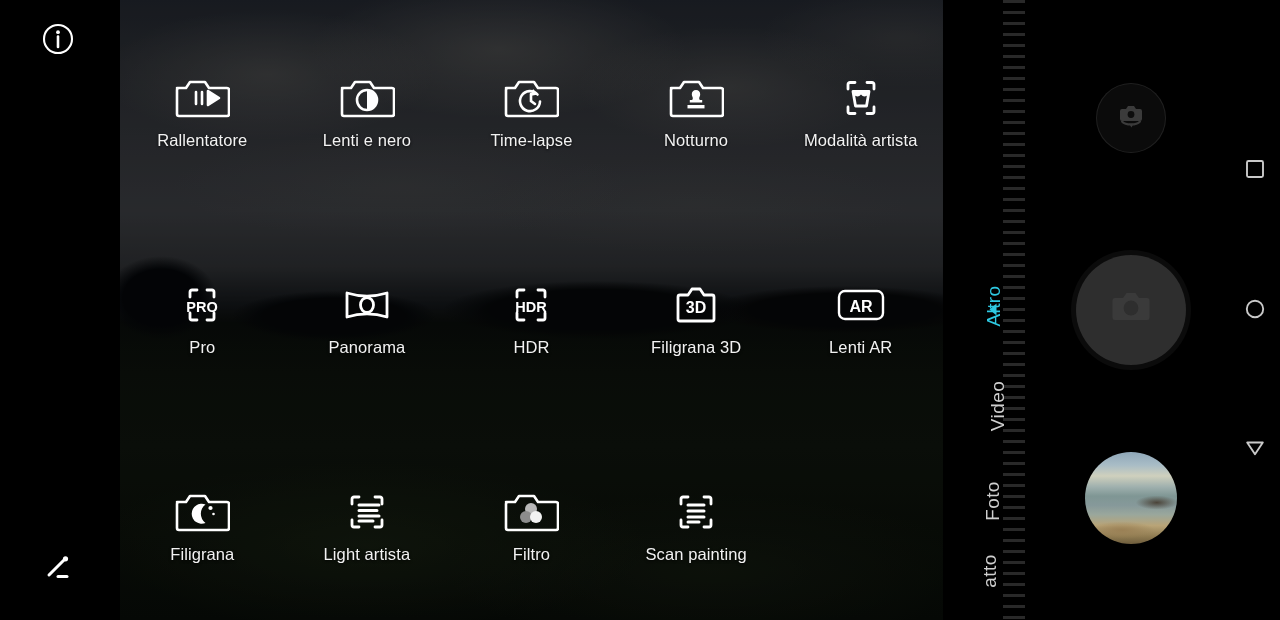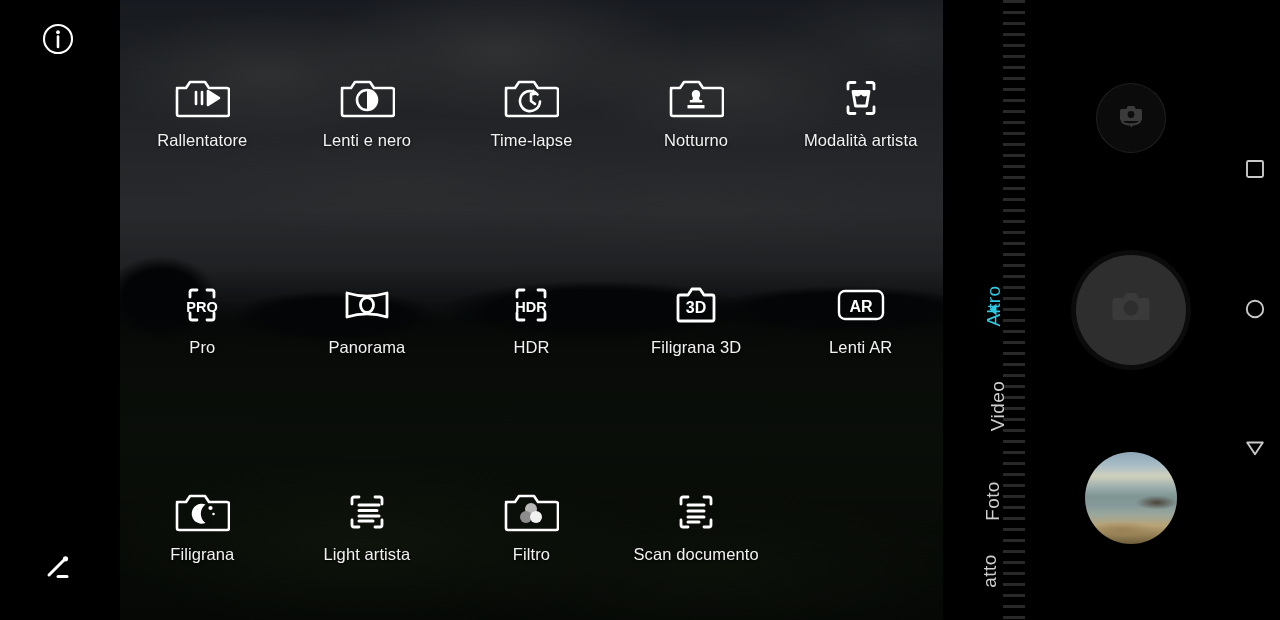--- a/index.html
+++ b/index.html
@@ -395,21 +395,21 @@
   <div class="mode-cell">
     <span class="mode-icon">
       <svg width="58" height="46" viewBox="0 0 58 46" fill="none" stroke="#fff" stroke-width="2.8">
         <path d="M14 15V10a2 2 0 012-2h5" stroke-linecap="round" stroke-linejoin="round"></path>
         <path d="M44 15V10a2 2 0 00-2-2h-5" stroke-linecap="round" stroke-linejoin="round"></path>
         <path d="M14 31v5a2 2 0 002 2h5" stroke-linecap="round" stroke-linejoin="round"></path>
         <path d="M44 31v5a2 2 0 01-2 2h-5" stroke-linecap="round" stroke-linejoin="round"></path>
         <path d="M21 16h16M21 22h16M21 28h16M21 33h11" stroke-linecap="round" stroke-width="3"></path>
       </svg>
     </span>
-    <span class="mode-label">Scan documento</span>
+    <span class="mode-label">Scan painting</span>
   </div>
 
 </div>
 
 <div class="left-rail">
   <div class="left-icon info">
     <span>
       <svg width="36" height="36" viewBox="0 0 36 36" fill="none" stroke="#fff" stroke-width="2.1">
         <circle cx="18" cy="18" r="14"></circle>
         <circle cx="18" cy="11.2" r="1.9" fill="#fff" stroke="none"></circle>

